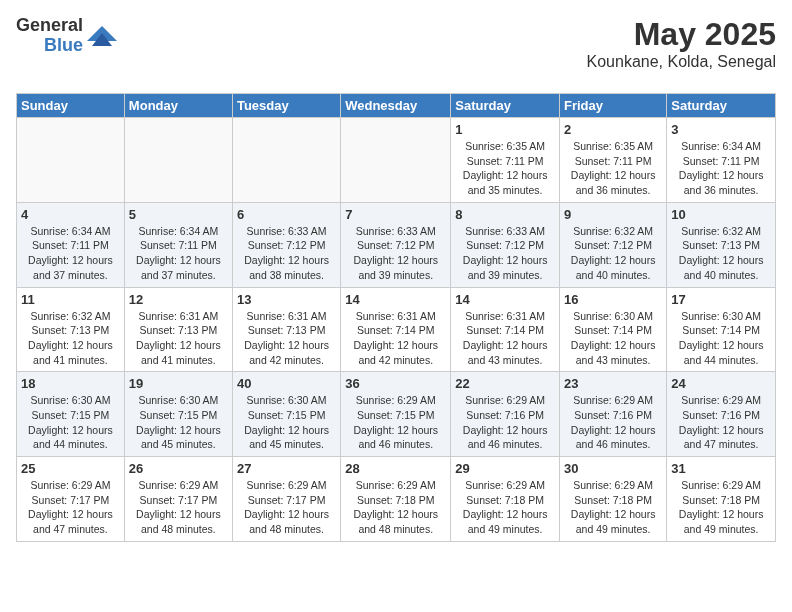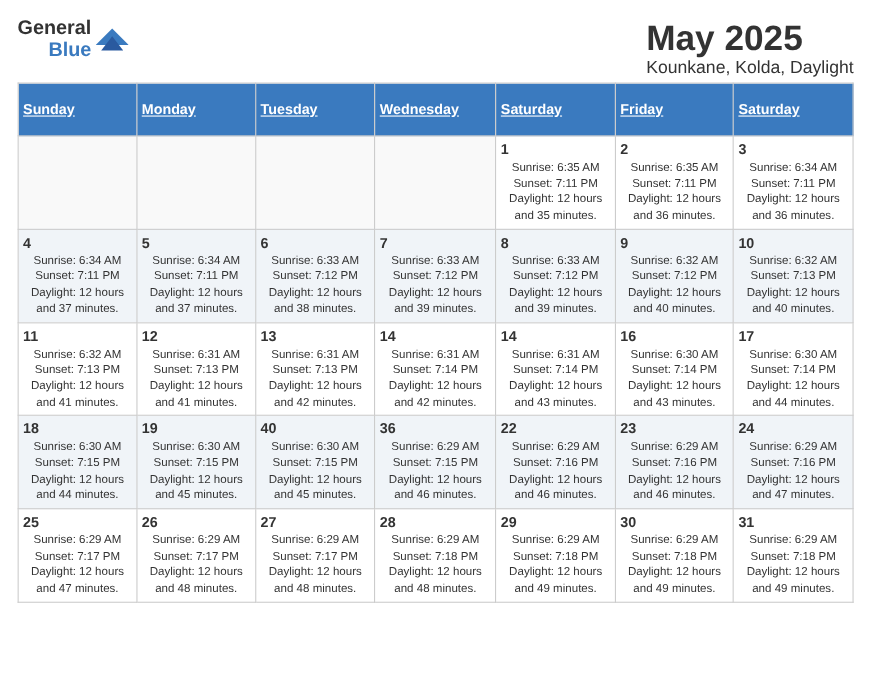--- a/index.html
+++ b/index.html
@@ -7,21 +7,21 @@
       font-family: Arial, sans-serif;
       background: #fff;
       width: 792px;
       min-height: 612px;
       padding: 16px;
     }
     .header {
       display: flex;
       justify-content: space-between;
       align-items: flex-start;
-      margin-bottom: 4px;
+      margin-bottom: 22px;
     }
     .logo {
       display: flex;
       align-items: center;
     }
     .logo-text {
       display: flex;
       flex-direction: column;
       line-height: 1.1;
     }
@@ -35,44 +35,44 @@
       font-weight: bold;
       color: #3a7abf;
       text-align: right;
     }
     .logo-icon {
       width: 30px;
       height: 30px;
       margin-left: 4px;
     }
     .title-block {
+      text-align: right;
     }
     .month-year {
       font-size: 32px;
       font-weight: bold;
       color: #333;
     }
     .location {
       font-size: 16px;
       color: #333;
     }
     table {
       width: 100%;
       border-collapse: collapse;
       font-size: 11px;
     }
     thead tr th {
       background-color: #3a7abf;
       color: #fff;
-      padding: 16px 4px;
+      padding: 4px 4px;
       text-align: left;
       font-size: 13px;
       font-weight: bold;
       border: 1px solid #ccc;
-      text-decoration: underline;
     }
     tbody tr td {
       border: 1px solid #ccc;
       vertical-align: top;
       padding: 4px;
       width: 113px;
       height: 80px;
       background: #fff;
     }
     tbody tr:nth-child(even) td {
@@ -104,21 +104,21 @@
       <span class="logo-general">General</span>
       <span class="logo-blue">Blue</span>
     </div>
     <svg class="logo-icon" viewBox="0 0 30 30">
       <polygon points="0,20 15,5 30,20" fill="#3a7abf"></polygon>
       <polygon points="5,25 15,12 25,25" fill="#2a5a9f"></polygon>
     </svg>
   </div>
   <div class="title-block">
     <div class="month-year">May 2025</div>
-    <div class="location">Kounkane, Kolda, Daylight</div>
+    <div class="location">Kounkane, Kolda, Senegal</div>
   </div>
 </div>
 
 <table>
   <thead>
     <tr>
     <th>Sunday</th>
         <th>Monday</th>
         <th>Tuesday</th>
         <th>Wednesday</th>

